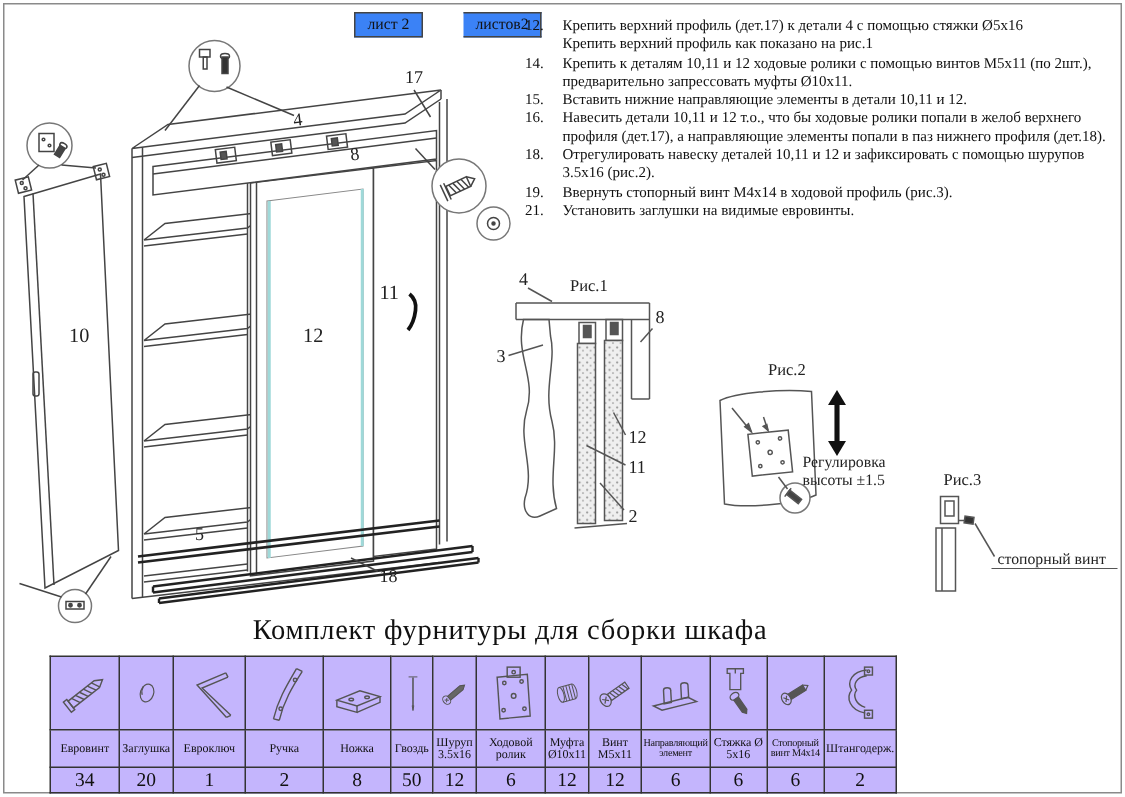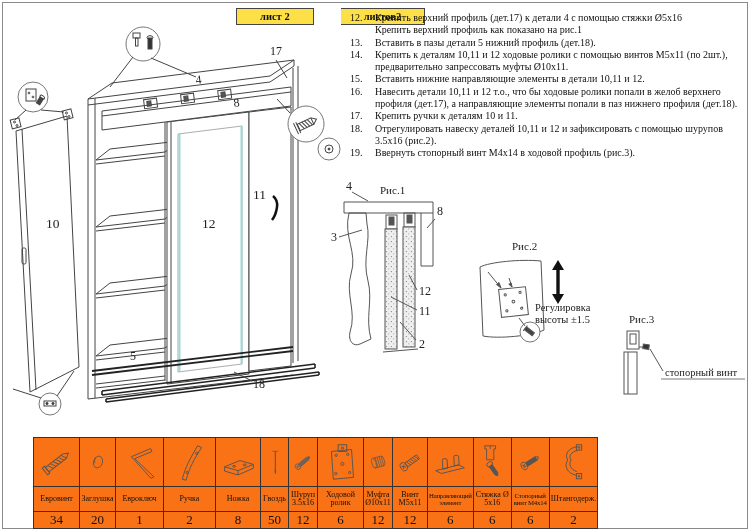--- a/index.html
+++ b/index.html
@@ -3,33 +3,33 @@
 <meta charset="utf-8">
 <style>
   html,body{margin:0;padding:0;background:#fff;}
   .page{position:relative;width:750px;height:531px;background:#fff;overflow:hidden;
         font-family:"Liberation Serif", serif;color:#111;}
   .frame{position:absolute;left:2px;top:2px;width:744px;height:525px;border:1px solid #8a8a8a;}
   svg.art{position:absolute;left:0;top:0;}
   svg.art text{font-family:"Liberation Serif", serif;fill:#222;}
 
   .sheetbox{position:absolute;left:236px;top:8px;display:flex;font-size:10.5px;}
-  .sheetbox .cell{border:1px solid #444;padding:1px 23px;line-height:13px;background:#fde047;font-weight:bold;}
+  .sheetbox .cell{border:1px solid #444;padding:1px 8px;line-height:13px;background:#3b82f6;}
   .sheetbox .cell+.cell{border-left:none;margin-left:27px;}
 
   .instr-block{position:absolute;left:350px;top:12px;width:398px;font-size:10px;line-height:12.3px;}
   .instr{display:flex;}
   .instr .num{flex:0 0 21px;margin-right:4px;}
   .instr .txt{flex:1;white-space:pre-line;}
 
   .hw-title{position:absolute;left:60px;top:410px;width:560px;text-align:center;
             font-size:19px;letter-spacing:.5px;}
 
   table.hw{position:absolute;left:33px;top:437px;border-collapse:collapse;table-layout:fixed;}
-  table.hw td{border:1px solid #333;text-align:center;vertical-align:middle;padding:0;background:#f97316;}
+  table.hw td{border:1px solid #333;text-align:center;vertical-align:middle;padding:0;background:#c4b5fd;}
   table.hw tr.icons td{height:48px;}
   table.hw tr.names td{height:24px;font-size:8px;line-height:8.5px;padding:0 1px;}
   table.hw tr.names td.sm{font-size:6.8px;line-height:7.2px;letter-spacing:-.2px;}
   table.hw tr.qty td{height:13px;font-size:13px;}
   .icn{stroke:#555;fill:none;stroke-width:1;display:block;margin:0 auto;}
 </style>
 </head>
 <body>
 
 <div class="page">
@@ -257,49 +257,46 @@
     <span class="cell">листов2</span>
   </div>
 
   <div class="instr-block">
     <div class="instr">
         <span class="num">12.</span>
         <span class="txt">Крепить верхний профиль (дет.17) к детали 4 с помощью стяжки Ø5x16
 Крепить верхний профиль как показано на рис.1</span>
       </div>
     <div class="instr">
-        <span class="num">13.</span>
-        <span class="txt">Вставить в пазы детали 5 нижний профиль (дет.18).</span>
-      </div>
-    <div class="instr">
         <span class="num">14.</span>
         <span class="txt">Крепить к деталям 10,11 и 12 ходовые ролики с помощью винтов M5x11 (по 2шт.), предварительно запрессовать муфты Ø10x11.</span>
       </div>
     <div class="instr">
         <span class="num">15.</span>
         <span class="txt">Вставить нижние направляющие элементы в детали 10,11 и 12.</span>
       </div>
     <div class="instr">
         <span class="num">16.</span>
         <span class="txt">Навесить детали 10,11 и 12 т.о., что бы ходовые ролики попали в желоб верхнего профиля (дет.17), а направляющие элементы попали в паз нижнего профиля (дет.18).</span>
       </div>
     <div class="instr">
-        <span class="num">17.</span>
-        <span class="txt">Крепить ручки к деталям 10 и 11.</span>
-      </div>
-    <div class="instr">
         <span class="num">18.</span>
         <span class="txt">Отрегулировать навеску деталей 10,11 и 12 и зафиксировать с помощью шурупов 3.5x16 (рис.2).</span>
       </div>
     <div class="instr">
         <span class="num">19.</span>
         <span class="txt">Ввернуть стопорный винт M4x14 в ходовой профиль (рис.3).</span>
       </div>
+    <div class="instr">
+        <span class="num">21.</span>
+        <span class="txt">Установить заглушки на видимые евровинты.</span>
+      </div>
   </div>
 
+  <div class="hw-title">Комплект фурнитуры для сборки шкафа</div>
 
   <table class="hw">
     <colgroup>
       <col style="width:46px">
         <col style="width:36px">
         <col style="width:48px">
         <col style="width:52px">
       <col style="width:45px">
         <col style="width:28px">
         <col style="width:29px">

